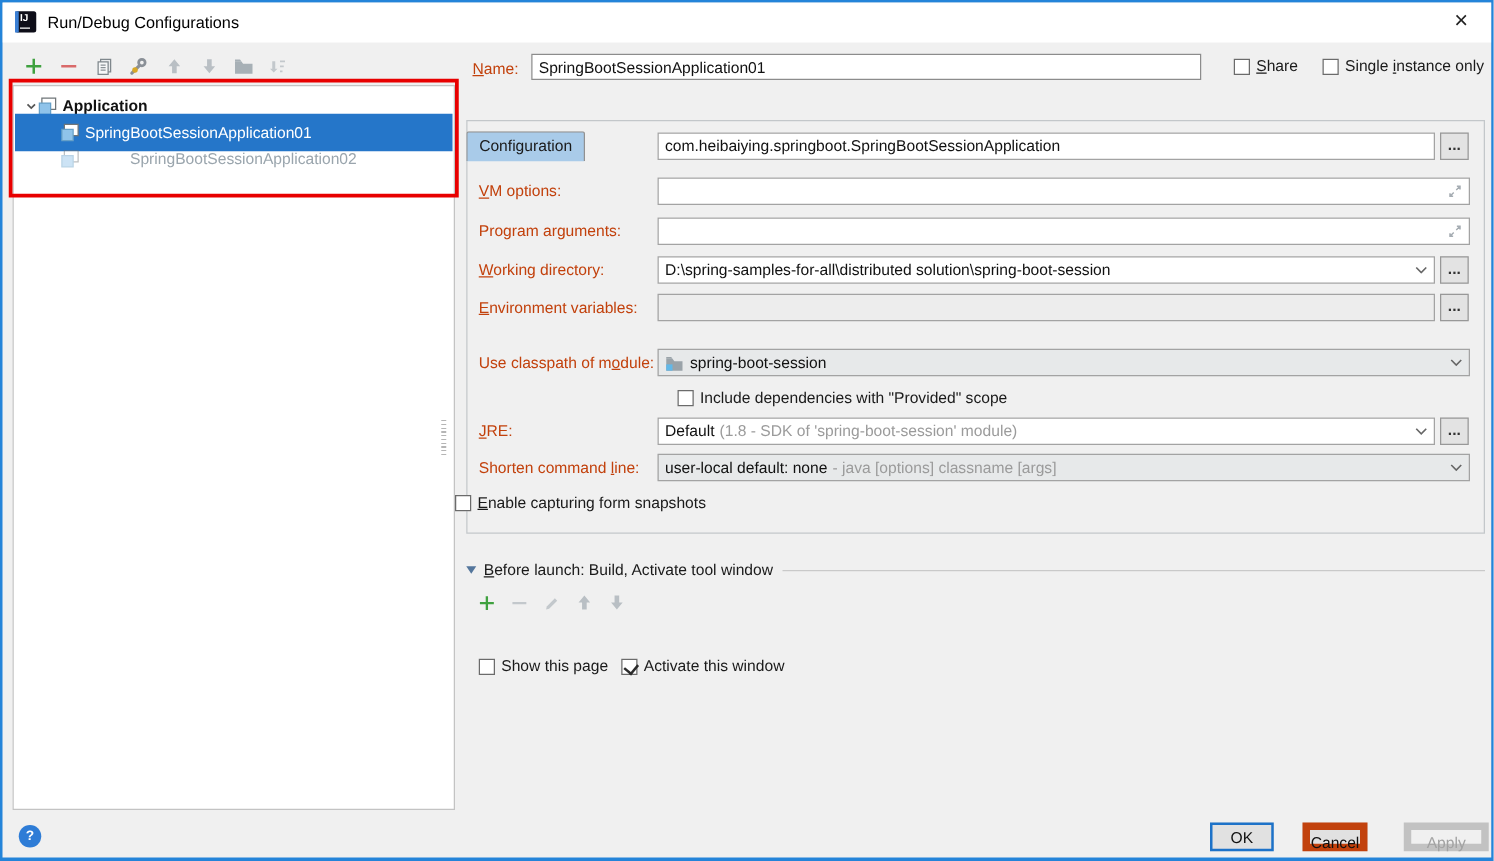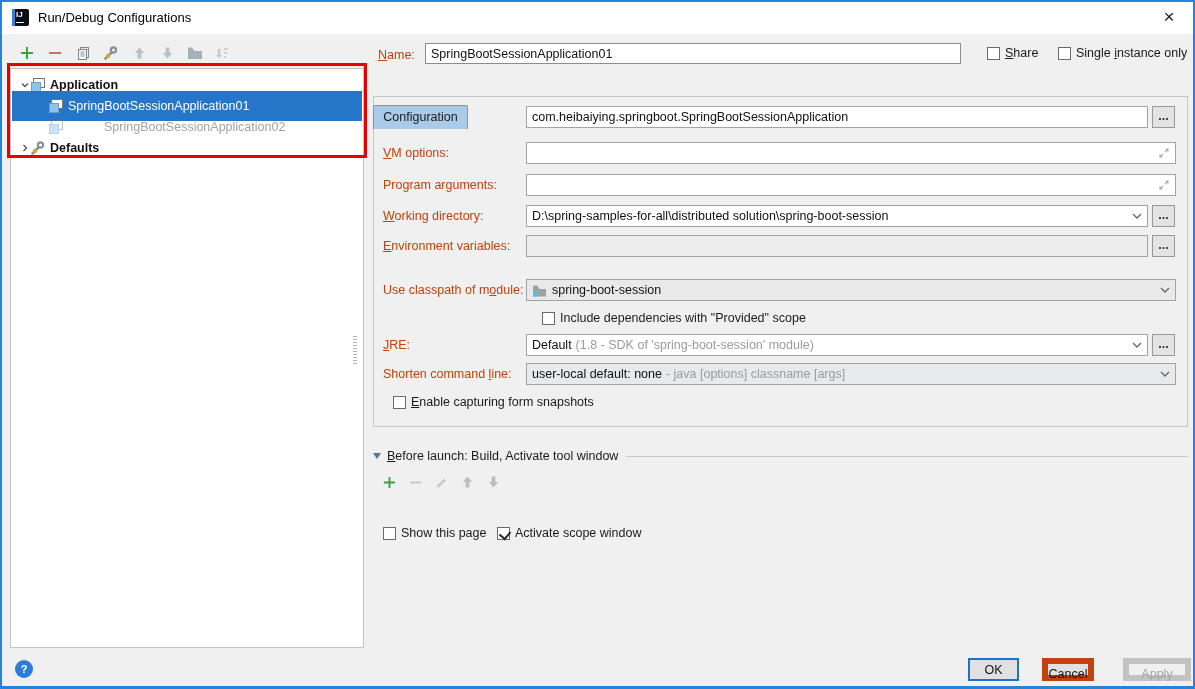--- a/index.html
+++ b/index.html
@@ -161,31 +161,20 @@
       <span class="label">SpringBootSessionApplication01</span>
     </div>
     <div class="tree-row dim" style="top:43px">
       <span class="indent"></span>
       <svg class="ticon" viewBox="0 0 16 16">
           <rect x="3.5" y="1.5" width="11" height="9" fill="#fff" stroke="#6f7578"></rect>
           <rect x="1.5" y="5.5" width="9" height="9" fill="#8fc3ea" stroke="#66a0c8"></rect>
         </svg>
       <span class="label">SpringBootSessionApplication02</span>
     </div>
-    <div class="tree-row group" style="top:64px">
-      <svg class="chev" viewBox="0 0 10 10">
-          <path d="M3.5 2 L6.5 5 L3.5 8" fill="none" stroke="#555" stroke-width="1.4"></path>
-        </svg>
-      <svg class="ticon" viewBox="0 0 16 16">
-          <circle cx="10.5" cy="5" r="2.6" fill="none" stroke="#8a9097" stroke-width="2.2"></circle>
-          <path d="M2.5 13.5 L8.5 7.5" stroke="#8a9097" stroke-width="2.6" stroke-linecap="round"></path>
-          <circle cx="5" cy="11" r="2.2" fill="#d8a827"></circle>
-        </svg>
-      <span class="label">Defaults</span>
-    </div>
   </div>
   <div class="annotation-box"></div>
   <div class="grip"></div>
 
   <span class="lbl" style="left:376px; top:46px"><u>N</u>ame:</span>
   <input class="txt" style="left: 423px; top: 41px; width: 536px;" value="SpringBootSessionApplication01">
   <span class="cb" style="left:985px; top:44px">
     <span class="cbbox"></span>
       <span><u>S</u>hare</span>
   </span>
@@ -273,21 +262,21 @@
 
   <span class="lbl" style="left:381px; top:365px">Shorten command <u>l</u>ine:</span>
   <div class="field gray" style="left:524px; top:361px; width:650px">
     <span class="mainv">user-local default: none</span>
     <span class="hint">- java [options] classname [args]</span>
     <svg class="chev-down" width="10" height="6" viewBox="0 0 10 6">
         <path d="M1 1l4 4 4-4" fill="none" stroke="#666" stroke-width="1.3"></path>
       </svg>
   </div>
 
-  <span class="cb" style="left:391px; top:393px">
+  <span class="cb" style="left:362px; top:393px">
     <span class="cbbox"></span>
       <span><u>E</u>nable capturing form snapshots</span>
   </span>
 
   <div class="bl-header">
     <span class="tri"></span>
     <span><u>B</u>efore launch: Build, Activate tool window</span>
     <span class="line"></span>
   </div>
   <div class="tb-icon" style="left:378px; top:471px">
@@ -316,21 +305,21 @@
       </svg>
   </div>
 
 
   <span class="cb" style="left:381px; top:524px">
     <span class="cbbox"></span>
       <span>Show this page</span>
   </span>
   <span class="cb" style="left:495px; top:524px">
     <span class="cbbox checked"></span>
-      <span>Activate scope window</span>
+      <span>Activate this window</span>
   </span>
 
   <div class="help-btn">?</div>
   <button class="btn default" style="left:966px; width:51px">OK</button>
   <button class="btn" style="left:1040px; width:52px">Cancel</button>
   <button class="btn disabled" style="left:1121px; width:68px">Apply</button>
 
 </div>
 
 </body></html>

